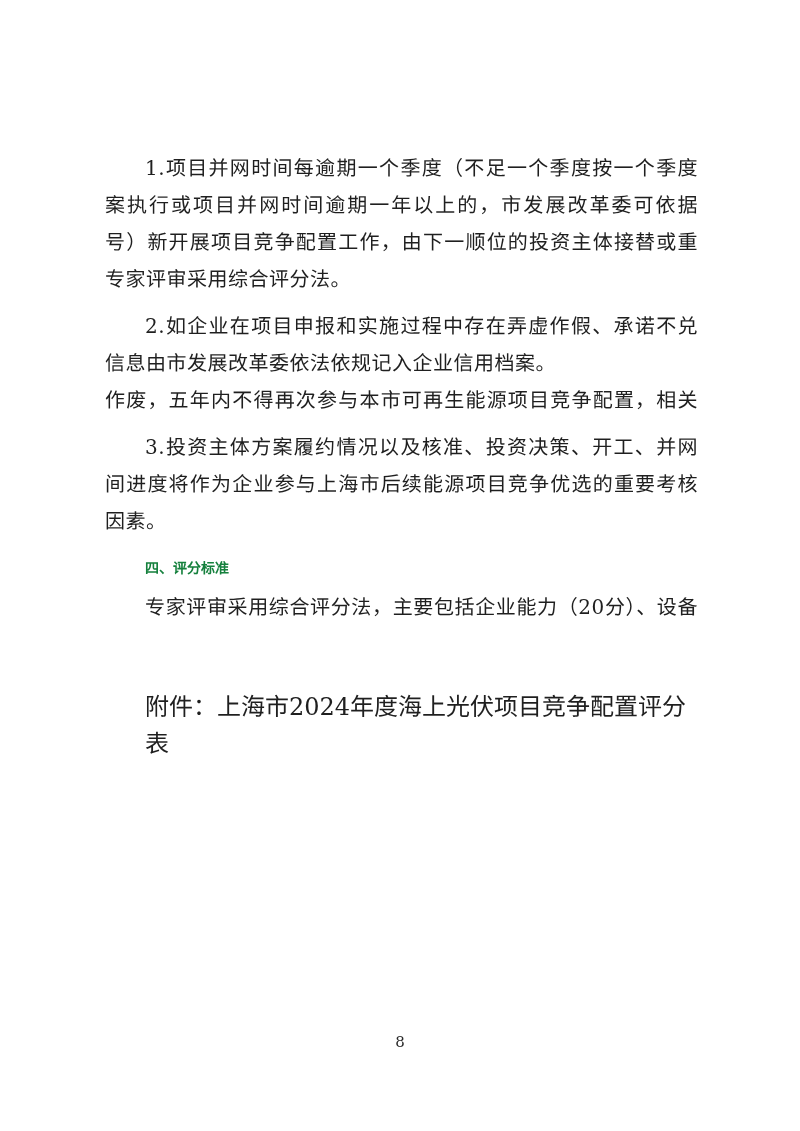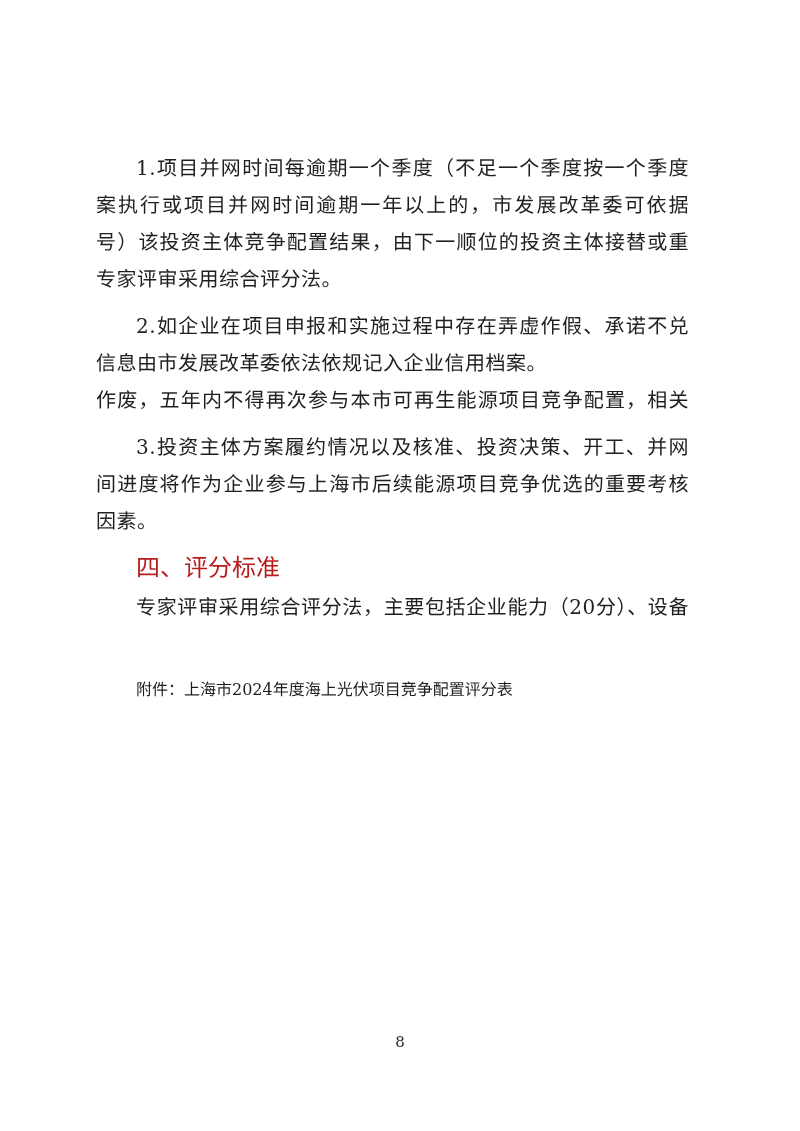--- a/index.html
+++ b/index.html
@@ -11,21 +11,21 @@
     position: relative;
     width: 800px;
     height: 1131px;
     background: #ffffff;
     overflow: hidden;
     font-family: "DejaVu Serif", "Liberation Serif", serif;
     color: #1f1f1f;
   }
   .content {
     position: absolute;
-    left: 96px;
+    left: 105px;
     top: 150px;
     width: 593px;
     font-size: 20px;
     line-height: 37px;
   }
   .para {
     margin: 0 0 10px 0;
     padding: 0;
   }
   .line {
@@ -39,29 +39,29 @@
   .line.first {
     text-indent: 40px;
   }
   .line.last {
     text-align-last: left;
   }
   .section-heading {
     margin: 4px 0 2px 0;
     padding-left: 40px;
     font-family: "DejaVu Sans", "Liberation Sans", sans-serif;
-    font-weight: 400;
-    font-size: 24px;
+    font-weight: 700;
+    font-size: 14px;
     line-height: 37px;
-    color: #b91c1c;
+    color: #15803d;
   }
   .attachment {
-    margin-top: 45px;
+    margin-top: 63px;
     padding-left: 40px;
-    font-size: 16px;
+    font-size: 24px;
     line-height: 37px;
   }
   .page-number {
     position: absolute;
     top: 1032px;
     left: 0;
     width: 100%;
     text-align: center;
     font-size: 15px;
     line-height: 20px;
@@ -70,21 +70,21 @@
 </style>
 </head>
 <body>
 
 <div class="page">
   <div class="content">
 
     <div class="para">
       <span class="line first">1.项目并网时间每逾期一个季度（不足一个季度按一个季度</span>
       <span class="line">案执行或项目并网时间逾期一年以上的，市发展改革委可依据《上</span>
-      <span class="line">号）该投资主体竞争配置结果，由下一顺位的投资主体接替或重</span>
+      <span class="line">号）新开展项目竞争配置工作，由下一顺位的投资主体接替或重</span>
       <span class="line last">专家评审采用综合评分法。</span>
     </div>
 
     <div class="para">
       <span class="line first">2.如企业在项目申报和实施过程中存在弄虚作假、承诺不兑现</span>
       <span class="line last">信息由市发展改革委依法依规记入企业信用档案。</span>
       <span class="line">作废，五年内不得再次参与本市可再生能源项目竞争配置，相关</span>
     </div>
 
     <div class="para">

